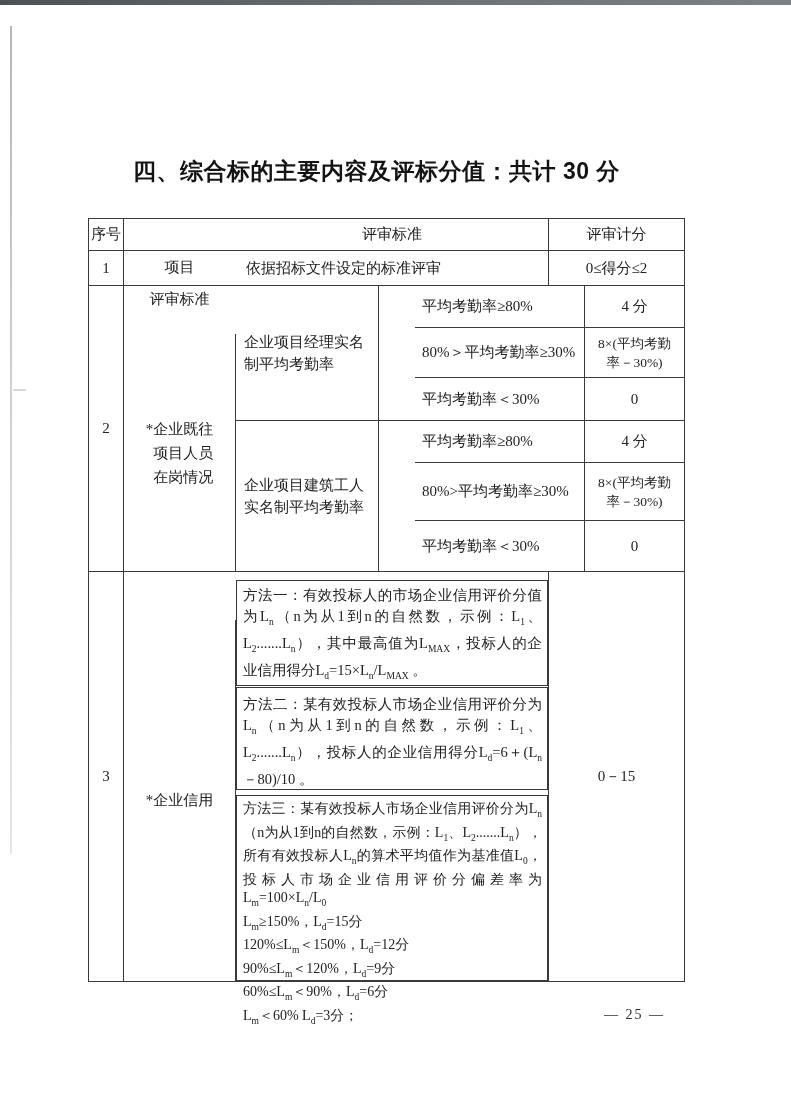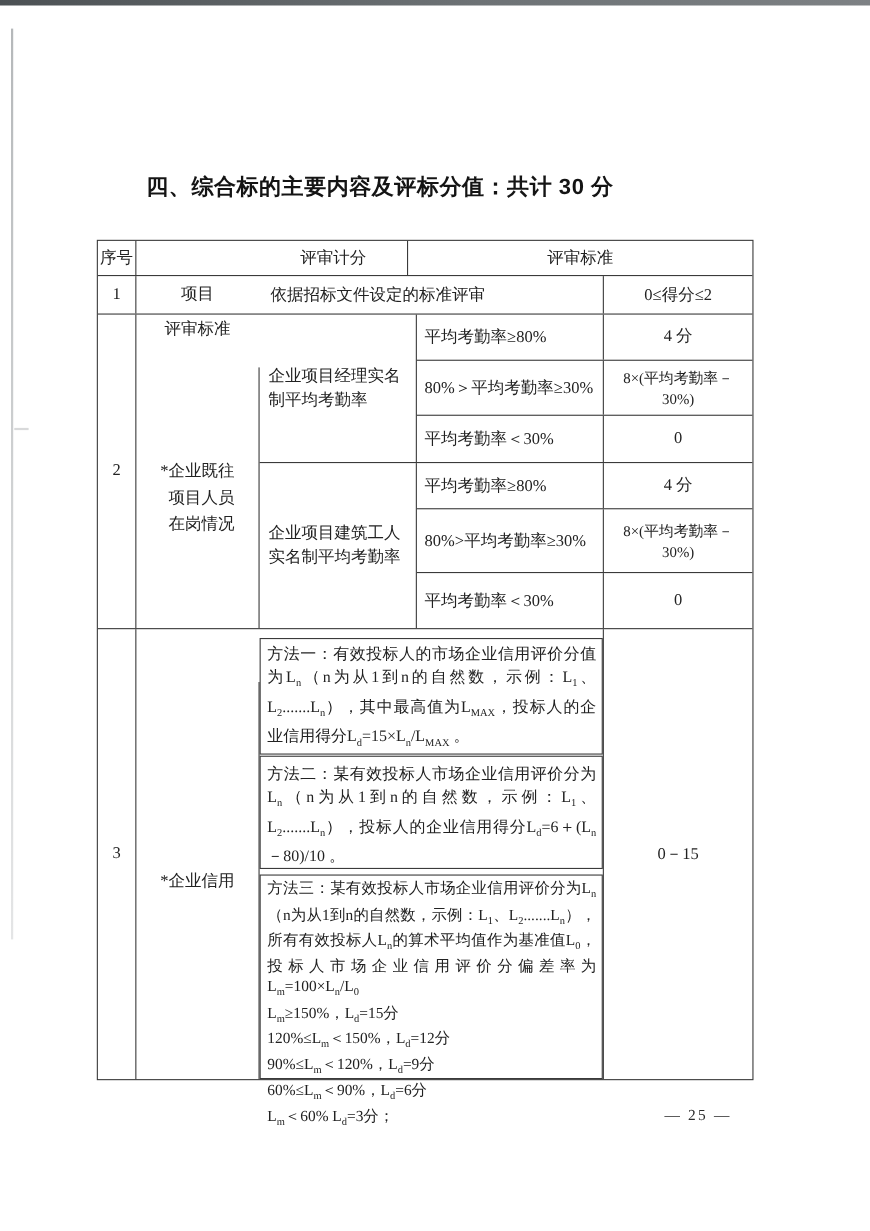--- a/index.html
+++ b/index.html
@@ -11,21 +11,21 @@
   }
   
   .scan-top { position:absolute; left:0; top:0; width:791px; height:5px;
     background:linear-gradient(to right,#4c5154,#6d7275 55%,#7d8184); }
   .scan-left { position:absolute; left:10px; top:26px; width:2px; height:828px;
     background:linear-gradient(to bottom,#b5b8ba,#d4d6d7 60%,#e4e5e6); }
   .scan-mark { position:absolute; left:13px; top:389px; width:13px; height:2px; background:#d8d9da; }
 
   .title { position:absolute; left:133px; top:156px; width:560px;
     font-family:"Liberation Sans","DejaVu Sans",sans-serif;
-    font-weight:700; font-size:20px; letter-spacing:0.5px; color:#141414; }
+    font-weight:700; font-size:23px; letter-spacing:0.5px; color:#141414; }
 
   
   .tbl { position:absolute; left:88px; top:218px; width:597px; height:764px;
     border:1.5px solid #3a3a3a; box-sizing:border-box;
     display:flex; flex-direction:column; font-size:15px; color:#222; }
   .tbl * { box-sizing:border-box; }
   .trow { display:flex; border-bottom:1.4px solid #3a3a3a; }
   .trow:last-child { border-bottom:none; }
   .cell { display:flex; align-items:center; justify-content:center;
     border-right:1.4px solid #3a3a3a; text-align:right; }
@@ -41,21 +41,21 @@
   .h-r2 { height:290px; }
   .h-r3 { flex:1; }
 
   
   .r2main { flex:1; display:flex; flex-direction:column; }
   .block { display:flex; border-bottom:1.4px solid #3a3a3a; }
   .block:last-child { border-bottom:none; }
   .b1 { height:135px; } .b2 { flex:1; }
   .blabel { width:143px; border-right:1.4px solid #3a3a3a;
     display:flex; align-items:center; padding-left:8px; line-height:22px; }
-  .bsub { flex:1; display:flex; flex-direction:column; }
+  .bsub { flex:1; display:flex; flex-direction:column;margin-left:36px; }
   .srow { display:flex; border-bottom:1.4px solid #3a3a3a; }
   .srow:last-child { border-bottom:none; flex:1; }
   .scrit { width:170px; border-right:1.4px solid #3a3a3a;
     display:flex; align-items:center; padding-left:7px; }
   .sscore { flex:1; display:flex; align-items:center; justify-content:center;
     text-align:center; padding:0 8px; line-height:19px; }
   .small-score { font-size:13.5px; }
   .sr-a { height:42px; } .sr-b1 { height:50px; } .sr-b2 { height:58px; }
 
   
@@ -79,22 +79,22 @@
 <div class="scan-left"></div>
 <div class="scan-mark"></div>
 
 <div class="title">四、综合标的主要内容及评标分值：共计 30 分</div>
 
 <div class="tbl">
 
   <div class="trow h-header">
     <div class="cell c1">序号</div>
     <div class="cell c2">项目</div>
+    <div class="cell c3">评审标准</div>
     <div class="cell c4">评审计分</div>
-    <div class="cell c3">评审标准</div>
   </div>
 
   <div class="trow h-r1">
     <div class="cell c1">1</div>
     <div class="cell c2">评审标准</div>
     <div class="cell c3 left">依据招标文件设定的标准评审</div>
     <div class="cell c4">0≤得分≤2</div>
   </div>
 
   <div class="trow h-r2">

